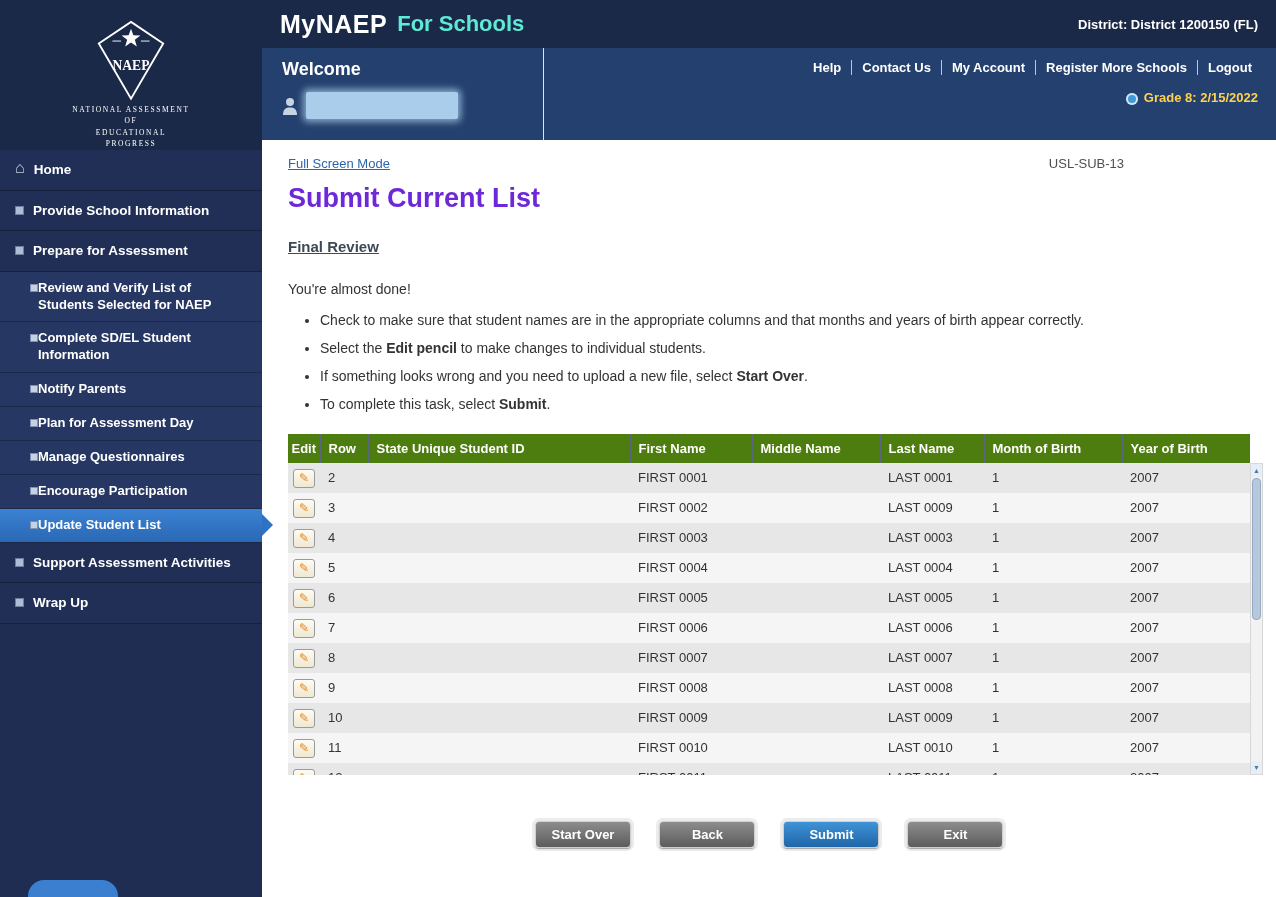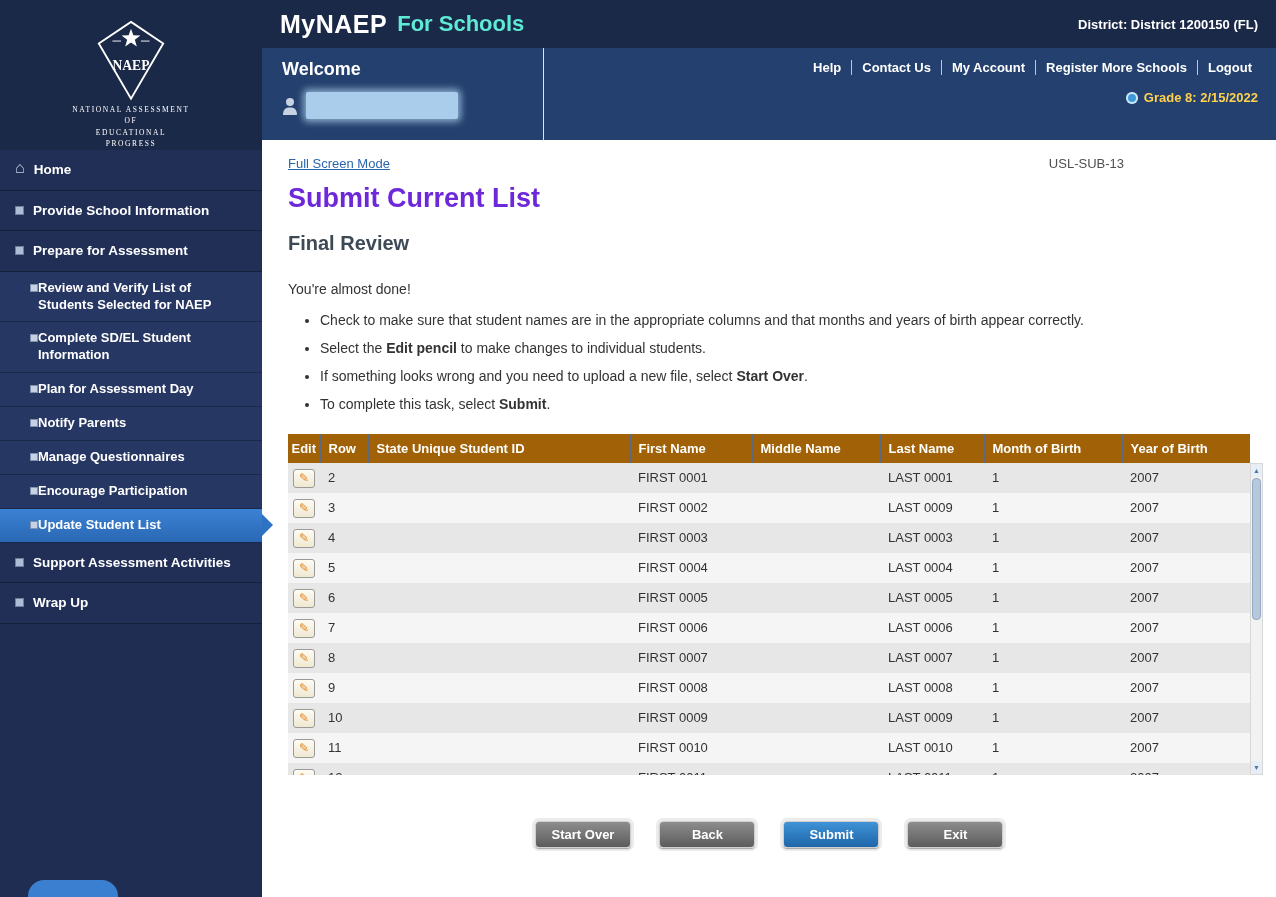--- a/index.html
+++ b/index.html
@@ -29,21 +29,21 @@
   .welcome-title { position:absolute; left:20px; top:11px; color:#fff; font-size:18px; font-weight:bold; }
   .user-row { position:absolute; left:20px; top:44px; display:flex; align-items:center; gap:8px; }
   .user-icon svg { display:block; }
   .user-name-redacted {
     width:152px; height:27px; background:#a9cdea; border-radius:2px;
     box-shadow:0 0 7px 3px rgba(169,205,234,.75);
   }
   .nav-links { position:absolute; right:14px; top:12px; display:flex; align-items:center; }
   .nav-links a { color:#fff; font-size:13px; font-weight:bold; text-decoration:none; padding:0 10px; border-left:1px solid rgba(255,255,255,.7); cursor:pointer;text-align:right; }
   .nav-links a:first-child { border-left:none; }
-  .grade-row { position:absolute; right:18px; top:42px; display:flex; align-items:center; gap:6px; }
+  .grade-row { position:absolute; right:18px; top:42px; display:flex; align-items:flex-end; gap:6px; }
   .grade-icon { width:12px; height:12px; border-radius:50%; background:#3f98d8; box-shadow:inset 0 0 0 2px #cfe6f7; }
   .grade-text { color:#ffd24d; font-size:13px; font-weight:bold; }
   
   .sidebar { position:absolute; left:0; top:0; width:262px; height:897px; background:#1f2d52; z-index:3; }
   .logo-area { height:150px; background:#1b2948; display:flex; flex-direction:column; align-items:center; justify-content:center; padding-top:20px; }
   .logo-svg { width:88px; height:92px; }
   .logo-caption { margin-top:3px; text-align:center; color:#fff; font-size:7.5px; letter-spacing:1.6px; line-height:1.55; font-family:"Liberation Serif", serif; }
   .menu { list-style:none; }
   .menu li { color:#fff; cursor:pointer; }
   .menu .top {
@@ -62,30 +62,30 @@
   .home-ic { font-size:16px; line-height:1; color:#c2cfdf; margin-top:-1px; }
   .sq { flex:0 0 auto; width:9px; height:9px; margin-top:4px; background:#aebdd6; border:1px solid #6c7f9f; }
   .sq.small { width:8px; height:8px; background:#c6d2e4; border-color:#8091ad; }
   .bottom-pill { position:absolute; left:28px; top:880px; width:90px; height:32px; background:#3a7fd0; border-radius:16px; z-index:4; cursor:pointer; }
   
   .main { position:absolute; left:262px; top:140px; width:1014px; height:757px; background:#fff; padding:14px 26px; z-index:1; }
   .fs-row { position:relative; height:20px; }
   .fs-link { color:#2a66ad; font-size:13px; text-decoration:underline; cursor:pointer; }
   .page-code { position:absolute; right:126px; top:2px; color:#4f4f4f; font-size:13px; }
   .page-title { margin-top:9px; font-size:27px; font-weight:bold; color:#6d28d9; }
-  .section-title { margin-top:18px; font-size:20px; color:#3e4956; }
+  .section-title { margin-top:24px; font-size:15px; color:#3e4956;text-decoration:underline; }
   .intro { margin-top:26px; font-size:14px; color:#333; }
   ul.bullets { margin:13px 0 0 8px; padding-left:24px; color:#333; font-size:14px; max-width:848px; }
   ul.bullets li { margin-bottom:7px; line-height:1.5; }
   .b { font-weight:bold; }
   
   .table-wrap { position:relative; margin-top:19px; width:975px; height:341px; overflow:hidden; }
   table.student { border-collapse:collapse; table-layout:fixed; width:962px; }
   .student th {
-    background:#a16207; color:#fff; font-size:13px; font-weight:bold; text-align:left;
+    background:#4d7c0f; color:#fff; font-size:13px; font-weight:bold; text-align:left;
     padding:6px 8px; border-right:1px solid #5a6880; height:29px; white-space:nowrap; overflow:hidden;margin-left:16px;
   }
   .student th:last-child { border-right:none; }
   .student td { font-size:13px; color:#333; padding:6px 8px; height:30px; line-height:18px; white-space:nowrap; overflow:hidden; }
   tr.row-dark td { background:#e7e7e7; }
   tr.row-light td { background:#f5f5f5; }
   th.col-edit, td.col-edit { text-align:center; padding:3px 2px; }
   .edit-btn {
     width:22px; height:19px; padding:0; cursor:pointer;
     background:linear-gradient(#fdfbf3,#efe8d2); border:1px solid #9a9a9a; border-radius:3px;
@@ -172,25 +172,25 @@
     <li class="sub">
       <span class="sq small"></span>
       <span>Review and Verify List of Students Selected for NAEP</span>
     </li>
     <li class="sub">
       <span class="sq small"></span>
       <span>Complete SD/EL Student Information</span>
     </li>
     <li class="sub">
       <span class="sq small"></span>
+      <span>Notify Parents</span>
+    </li>
+    <li class="sub">
+      <span class="sq small"></span>
       <span>Plan for Assessment Day</span>
-    </li>
-    <li class="sub">
-      <span class="sq small"></span>
-      <span>Notify Parents</span>
     </li>
     <li class="sub">
       <span class="sq small"></span>
       <span>Manage Questionnaires</span>
     </li>
     <li class="sub">
       <span class="sq small"></span>
       <span>Encourage Participation</span>
     </li>
     <li class="sub active">

